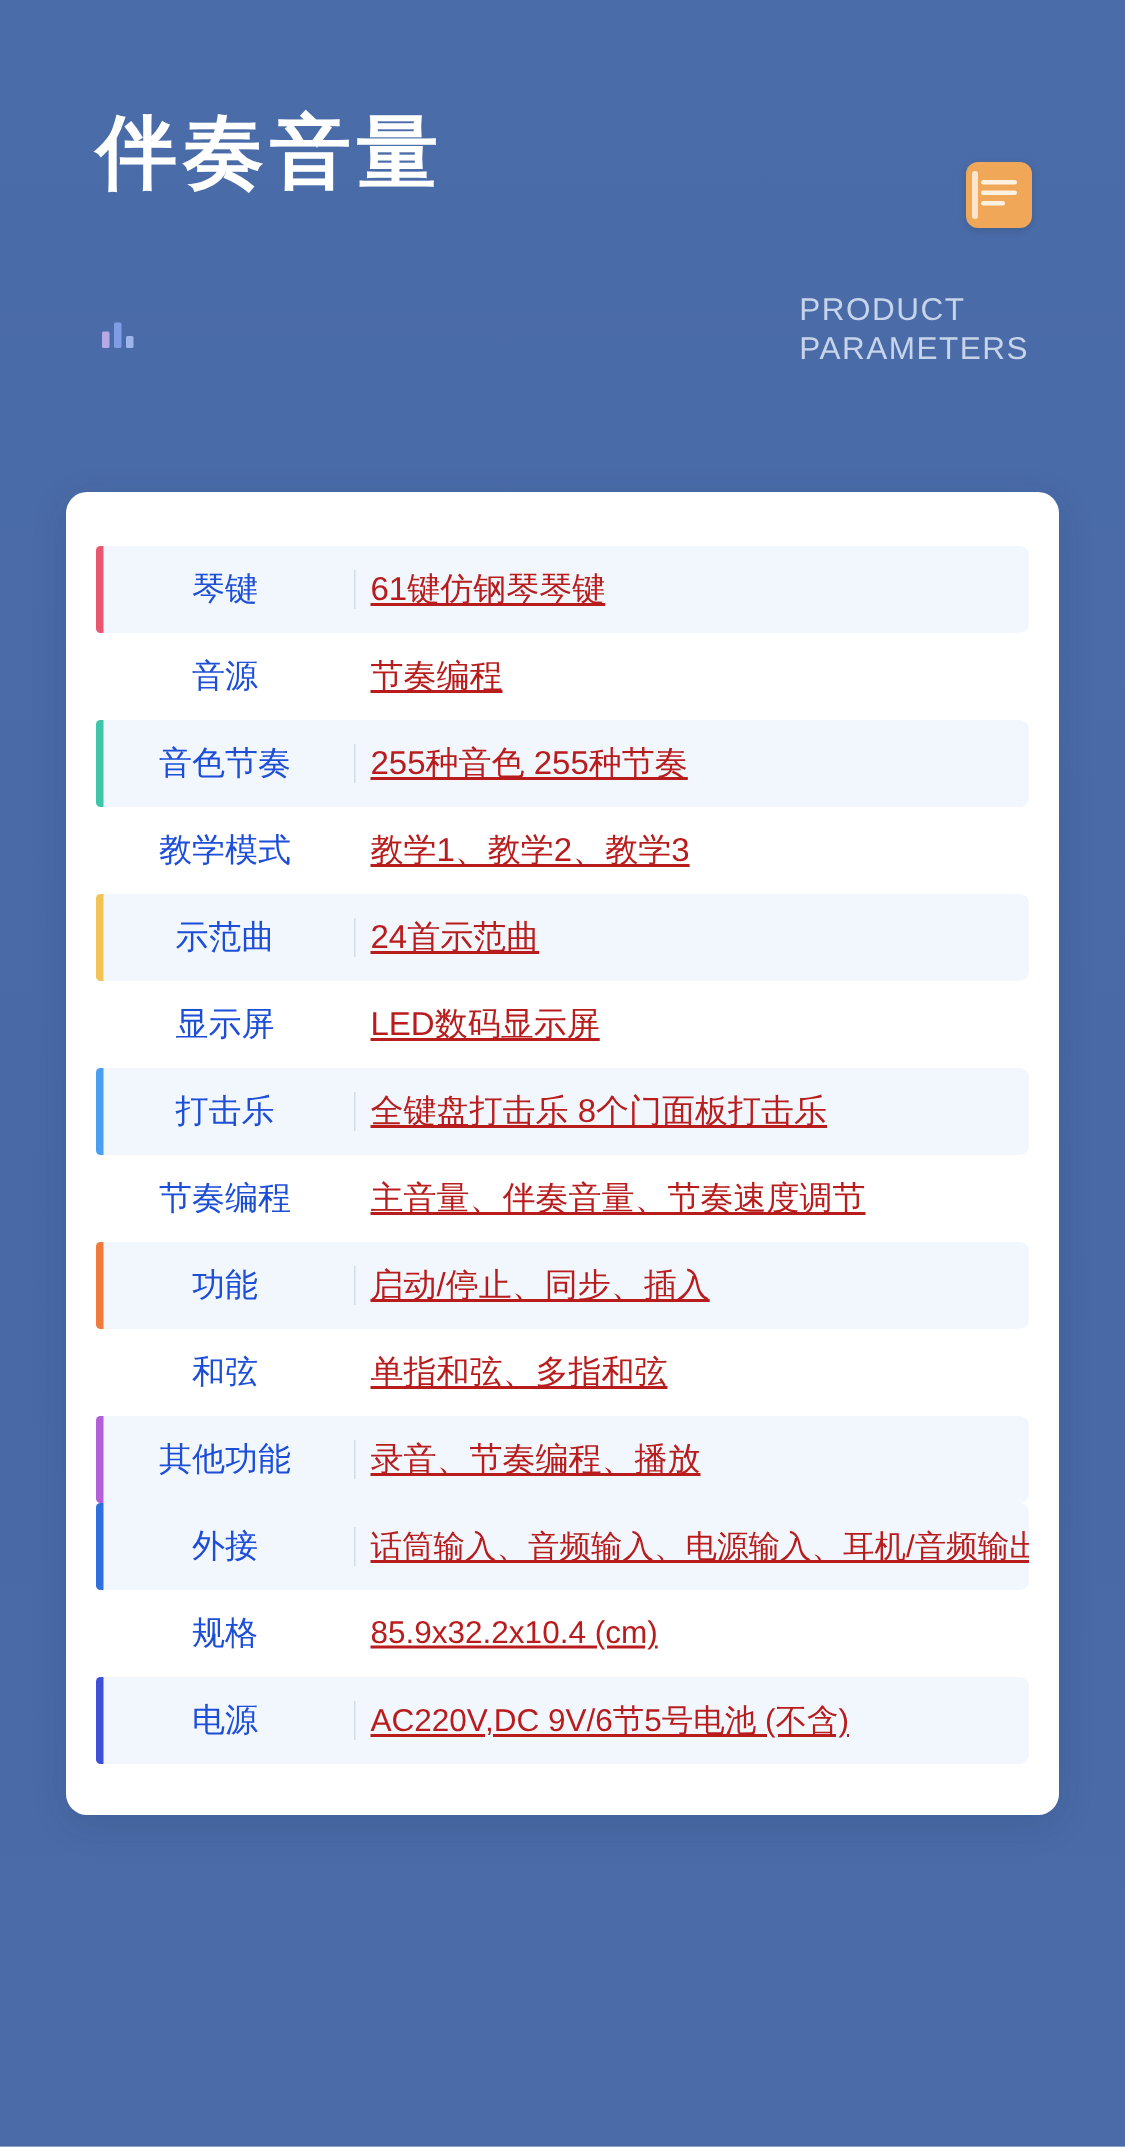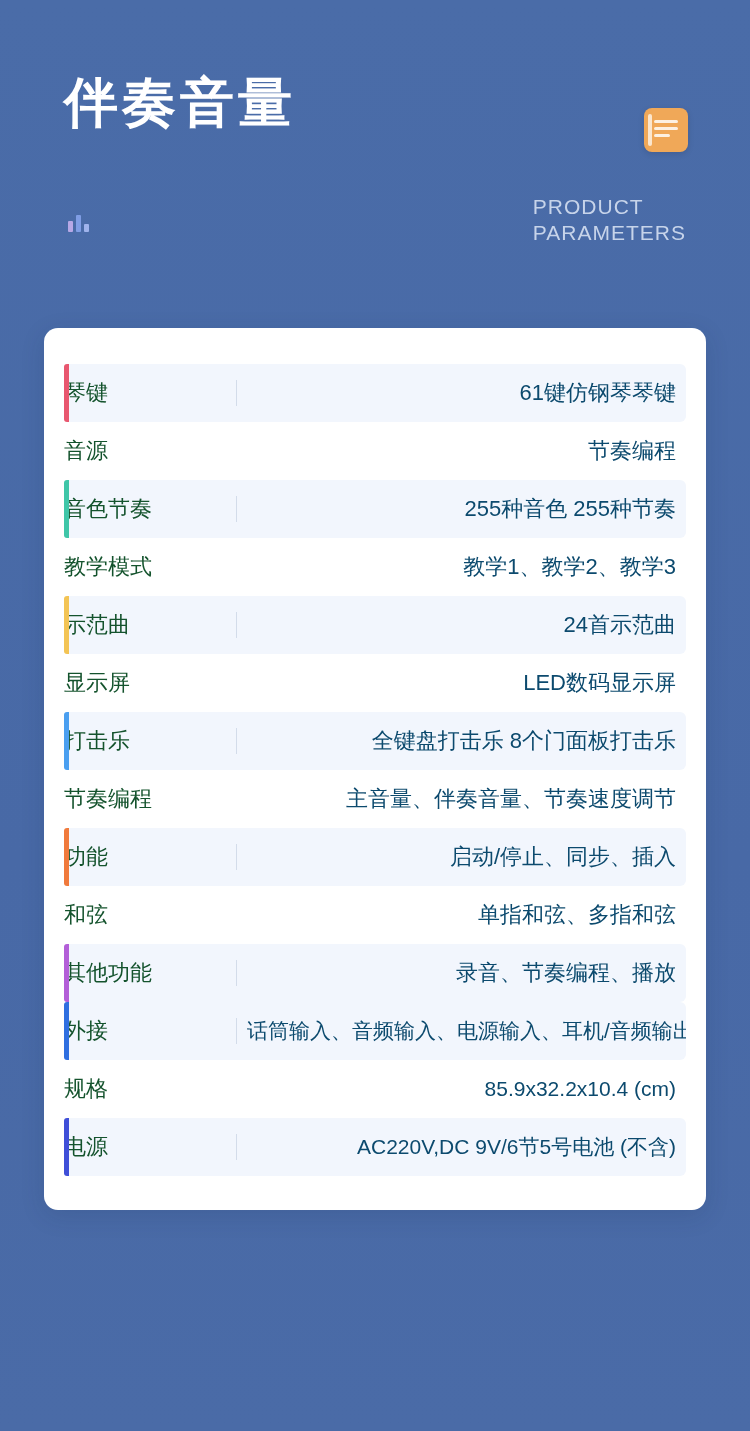--- a/index.html
+++ b/index.html
@@ -126,42 +126,43 @@
   .row .accent {
     position: absolute;
     left: 0;
     top: 0;
     bottom: 0;
     width: 5px;
     border-radius: 3px 0 0 3px;
   }
   .row .label {
     width: 172px;
-    text-align: left;
+    text-align: center;
     font-size: 22px;
-    color: #14532d;
+    color: #1d4ed8;
     flex: 0 0 172px;
   }
   .row .divider {
     width: 1px;
     height: 26px;
     background: #d3dcea;
     flex: 0 0 1px;
   }
   .row.plain .divider {
     background: transparent;
   }
   .row .value {
     flex: 1;
-    text-align: right;
+    text-align: left;
     font-size: 22px;
-    color: #0c4a6e;
+    color: #b91c1c;
     padding: 0 10px;
     white-space: nowrap;
     overflow: hidden;
+    text-decoration: underline;
   }
   .row.tight .value {
     font-size: 21px;
   }
 </style>
 </head>
 <body>
 
 <div class="page">
 

